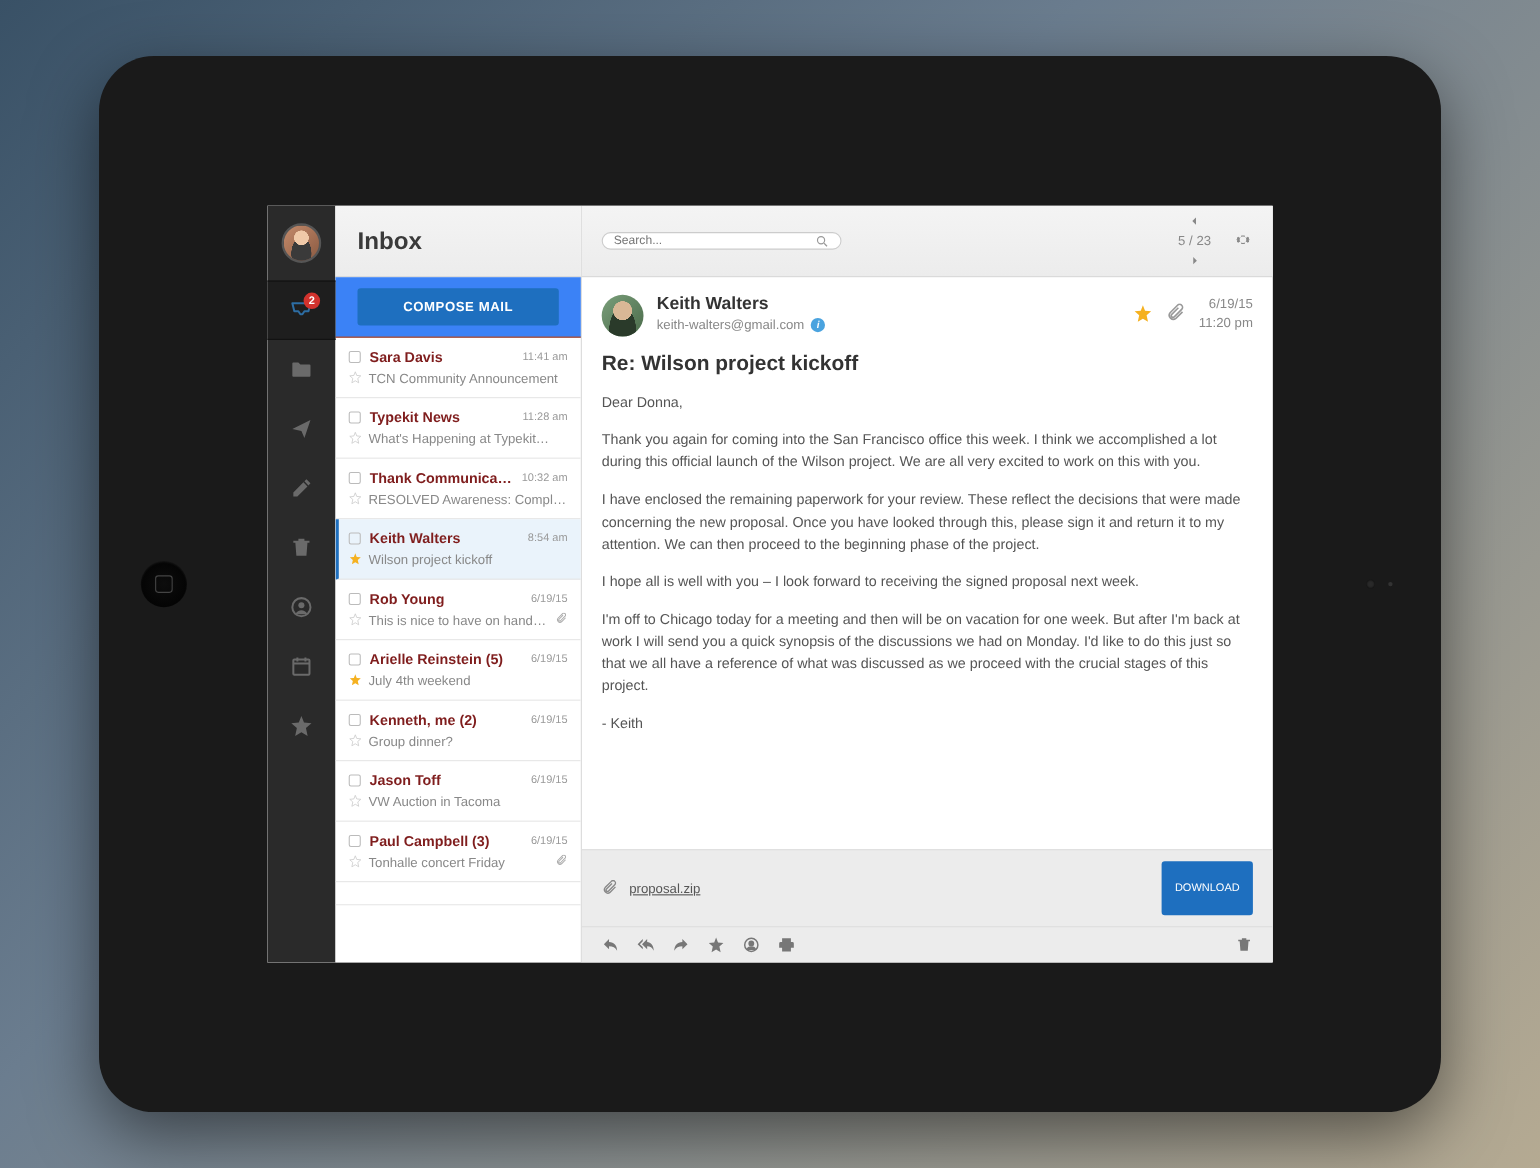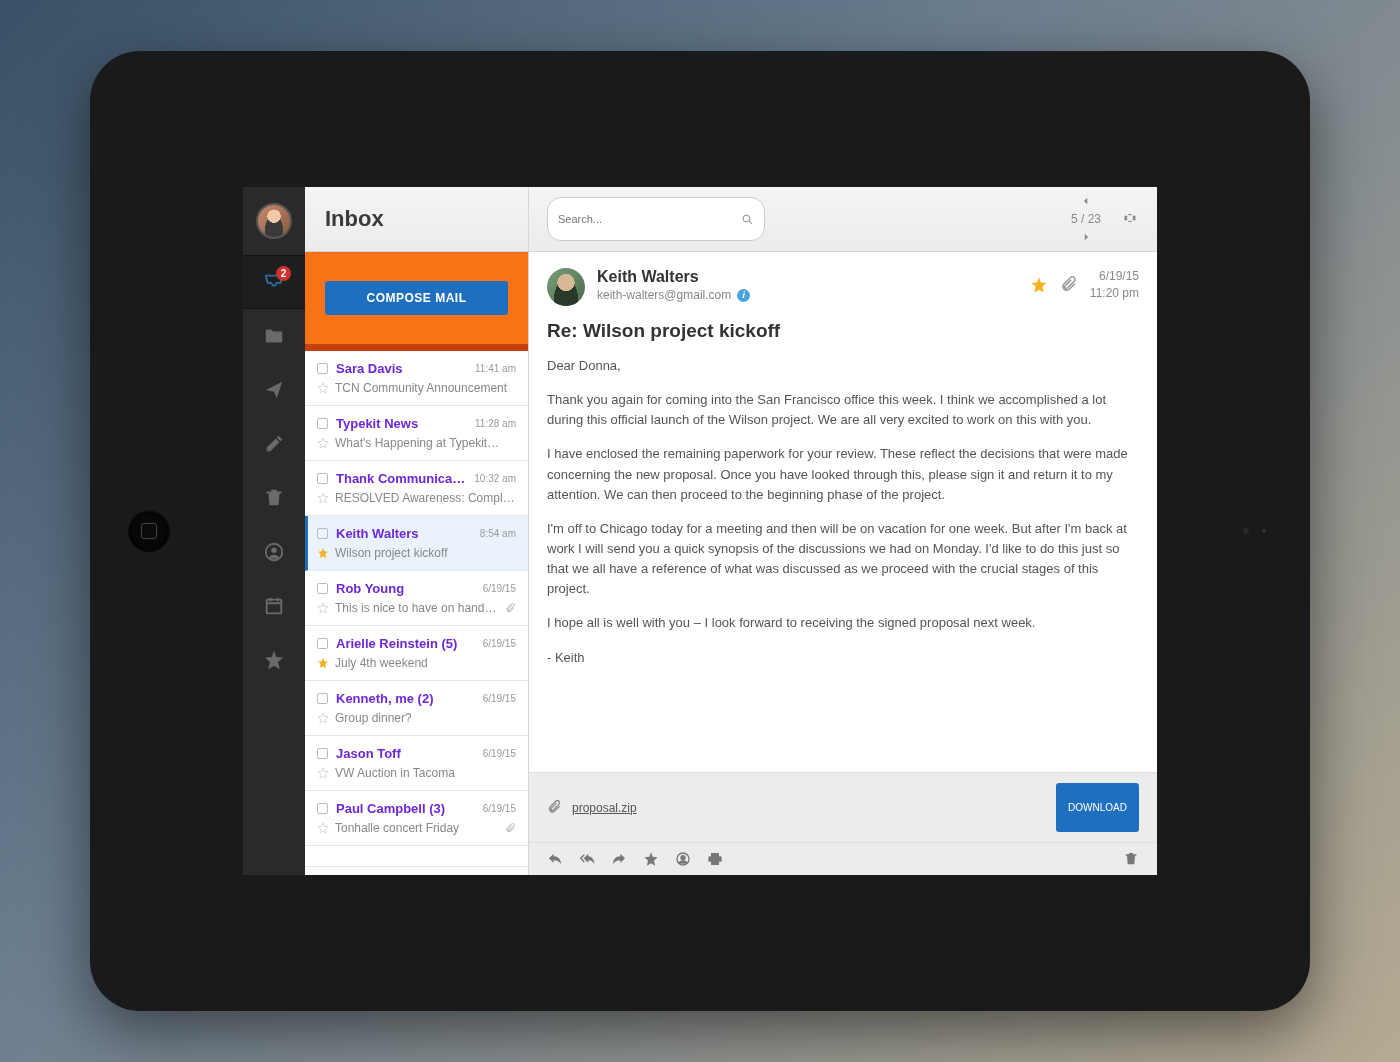--- a/index.html
+++ b/index.html
@@ -45,39 +45,39 @@
   color:#6a6a6a; position:relative; cursor:pointer; }
 .nav-item.active { background:#1e1e1e; color:#2d6da3; border-top:1px solid #111; border-bottom:1px solid #111; }
 .nav-item svg { width:22px; height:22px; }
 .badge { position:absolute; top:10px; right:14px; background:#d2322d; color:#fff;
   font-size:10px; font-weight:bold; min-width:15px; height:15px; border-radius:8px;
   display:flex; align-items:center; justify-content:center; padding:0 3px; }
 
 .listcol { width:224px; background:#fff; border-right:1px solid #d6d6d6; display:flex; flex-direction:column; }
 .listhead { height:65px; background:linear-gradient(#f4f4f4,#ececec); border-bottom:1px solid #d6d6d6;
   display:flex; align-items:center; padding:0 20px; font-size:22px; font-weight:600; color:#3a3a3a; }
-.compose-wrap { background:#f97316; padding:29px 20px; border-bottom:7px solid #c2410c; }
+.compose-wrap { background:#3b82f6; padding:10px 20px; border-bottom:1px solid #c2410c; }
 .compose { width:100%; background:#1e6fbf; color:#fff; border:0; border-radius:3px;
   padding:10px 0; font-size:12px; font-weight:bold; letter-spacing:0.5px; cursor:pointer; }
 .msglist { flex:1; overflow-y:auto; }
 .msg { border-bottom:1px solid #e6e6e6; padding:10px 12px 10px 12px; cursor:pointer; position:relative; }
 .msg.selected { background:#eaf3fb; border-left:3px solid #1e6fbf; padding-left:9px; }
 .msg-top { display:flex; align-items:center; gap:8px; }
 .msg-chk { width:11px; height:11px; border:1px solid #bbb; border-radius:2px; flex-shrink:0; }
-.msg-sender { font-weight:600; color:#6d28d9; flex:1; white-space:nowrap; overflow:hidden; text-overflow:ellipsis; font-size:13px;}
+.msg-sender { font-weight:600; color:#7f1d1d; flex:1; white-space:nowrap; overflow:hidden; text-overflow:ellipsis; font-size:13px;}
 .msg-time { font-size:10px; color:#999; }
-.msg-bot { display:flex; align-items:center; gap:6px; margin-top:5px; padding-left:0; }
+.msg-bot { display:flex; align-items:flex-start; gap:6px; margin-top:5px; padding-left:0; }
 .msg-star { width:12px; height:12px; flex-shrink:0; }
 .msg-subj { font-size:12px; color:#888; flex:1; white-space:nowrap; overflow:hidden; text-overflow:ellipsis; }
 .msg-clip { color:#aaa; font-size:11px; }
 
 .read { flex:1; display:flex; flex-direction:column; background:#fff; }
 .readhead { height:65px; background:linear-gradient(#f4f4f4,#ececec); border-bottom:1px solid #d6d6d6;
   display:flex; align-items:center; padding:0 18px; gap:10px; }
-.search { flex:0 0 218px; height:44px; border:1px solid #ccc; border-radius:14px; background:#fff;
+.search { flex:0 0 218px; height:16px; border:1px solid #ccc; border-radius:14px; background:#fff;
   display:flex; align-items:center; padding:0 10px; }
 .search input { border:0; outline:0; flex:1; font-size:11px; background:transparent; color:#555;}
 .search svg { width:13px; height:13px; color:#999; }
 .spacer { flex:1; }
 .pager { display:flex; align-items:center; gap:6px; color:#888; font-size:12px;flex-direction:column; }
 .pager svg { width:10px; height:10px; cursor:pointer; }
 .gear { color:#888; cursor:pointer; margin-left:10px; }
 .gear svg{width:18px;height:18px;}
 .meta { padding:16px 18px 0; display:flex; gap:12px; align-items:flex-start; }
 .sender-av { width:38px; height:38px; border-radius:50%;
@@ -355,22 +355,22 @@
             <div>11:20 pm</div>
           </div>
         </div>
       </div>
 
       <div class="subject">Re: Wilson project kickoff</div>
       <div class="body" id="body">
           <p>Dear Donna,</p>
           <p>Thank you again for coming into the San Francisco office this week. I think we accomplished a lot during this official launch of the Wilson project. We are all very excited to work on this with you.</p>
           <p>I have enclosed the remaining paperwork for your review. These reflect the decisions that were made concerning the new proposal. Once you have looked through this, please sign it and return it to my attention.  We can then proceed to the beginning phase of the project.</p>
+          <p>I hope all is well with you – I look forward to receiving the signed proposal next week.</p>
           <p>I'm off to Chicago today for a meeting and then will be on vacation for one week. But after I'm back at work I will send you a quick synopsis of the discussions we had on Monday. I'd like to do this just so that we all have a reference of what was discussed as we proceed with the crucial stages of this project.</p>
-          <p>I hope all is well with you – I look forward to receiving the signed proposal next week.</p>
           <p>- Keith</p>
         </div>
 
       <div class="attach">
         <svg viewBox="0 0 24 24" fill="none" stroke="currentColor" stroke-width="2">
             <path d="M20 10l-8 8a5 5 0 01-7-7l9-9a3.5 3.5 0 015 5l-9 9a2 2 0 01-3-3l8-8"></path>
           </svg>
         <span class="attach-name">proposal.zip</span>
         <button class="download">DOWNLOAD</button>
       </div>

